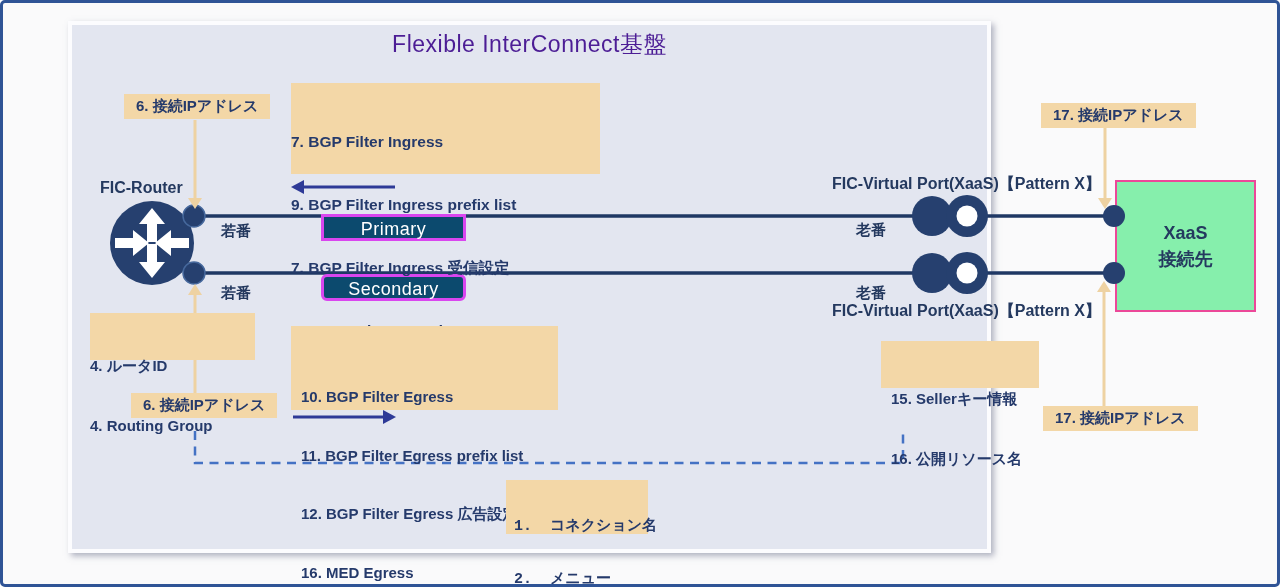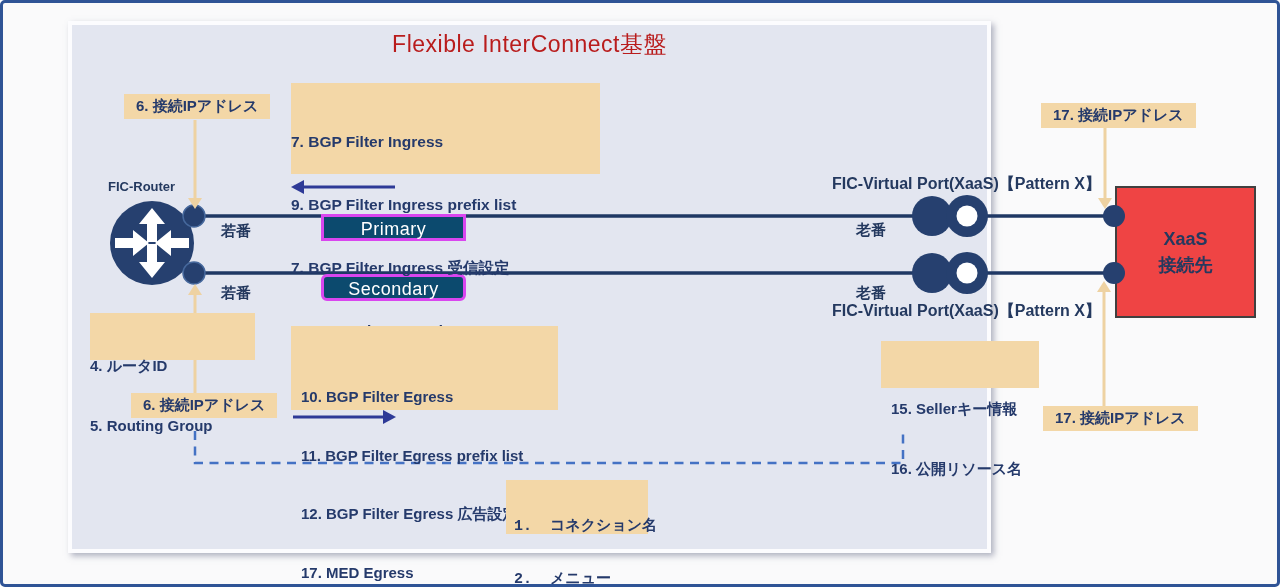--- a/index.html
+++ b/index.html
@@ -9,51 +9,51 @@
     font-family:"Liberation Sans","DejaVu Sans",sans-serif;
   }
   .layer{position:absolute;inset:0;}
   .panel{
     position:absolute;left:65px;top:18px;width:923px;height:532px;box-sizing:border-box;
     background:#e3e6f0;border:4px solid #fcfcfe;
     box-shadow:3px 3px 6px rgba(100,106,134,.5);
   }
   .title{
     position:absolute;left:65px;top:26px;width:923px;text-align:center;
-    font-size:23px;color:#b91c1c;letter-spacing:.5px;
+    font-size:23px;color:#4c1d95;letter-spacing:.5px;
   }
   .xaas-box{
-    position:absolute;left:1112px;top:183px;width:141px;height:132px;box-sizing:border-box;
-    background:#ef4444;border:2px solid #404040;
+    position:absolute;left:1112px;top:177px;width:141px;height:132px;box-sizing:border-box;
+    background:#86efac;border:2px solid #ec4899;
     display:flex;flex-direction:column;align-items:center;justify-content:center;
     font-size:18px;font-weight:bold;color:#24395f;line-height:1.45;
   }
   svg.connectors{position:absolute;left:0;top:0;}
   .tan{
     position:absolute;background:#f3d7a7;color:#253a6b;font-weight:bold;
     font-size:15px;white-space:pre;box-sizing:border-box;
   }
   .tan.pill{padding:3px 12px;}
   .multi .box-line{white-space:pre;}
   .navy-label{position:absolute;color:#24395f;font-weight:bold;white-space:nowrap;}
   .link-badge{
     position:absolute;width:145px;height:27px;background:#0c4a6e;border:3px solid #d946ef;
     box-sizing:border-box;color:#ffffff;font-size:18px;text-align:center;line-height:25px;
     font-weight:normal;letter-spacing:.5px;
   }
   #box-ingress{left:288px;top:80px;width:309px;height:91px;padding:6px 0 0 0;font-size:15.5px;line-height:21px;}
   #box-egress{left:288px;top:323px;width:267px;height:84px;padding:22px 0 0 10px;font-size:15px;line-height:19.5px;}
   #box-router-settings{left:87px;top:310px;width:165px;height:47px;padding:3px 0 0 0;line-height:20px;}
-  #box-seller{left:878px;top:338px;width:158px;height:47px;padding:18px 0 0 10px;line-height:20px;}
+  #box-seller{left:878px;top:338px;width:158px;height:47px;padding:8px 0 0 10px;line-height:20px;}
   #box-connection{left:503px;top:477px;width:142px;height:54px;padding:3px 0 0 8px;line-height:17.5px;font-family:Liberation Mono, monospace;}
   #lbl-ip-left-top{left:121px;top:91px;}
   #lbl-ip-left-bottom{left:128px;top:390px;}
   #lbl-ip-right-top{left:1038px;top:100px;}
   #lbl-ip-right-bottom{left:1040px;top:403px;}
-  #lbl-router{left:105px;top:176px;font-size:13px;}
+  #lbl-router{left:97px;top:176px;font-size:16px;}
   #lbl-vp-upper{left:788px;top:171px;width:310px;text-align:right;font-size:16px;}
   #lbl-vp-lower{left:788px;top:298px;width:310px;text-align:right;font-size:16px;}
   #port-young-upper{left:218px;top:219px;font-size:15px;}
   #port-young-lower{left:218px;top:281px;font-size:15px;}
   #port-old-upper{left:853px;top:218px;font-size:15px;}
   #port-old-lower{left:853px;top:281px;font-size:15px;}
   #link-primary{left:318px;top:211px;}
   #link-secondary{left:318px;top:271px;border-radius:6px;}
 </style>
 </head>
@@ -139,30 +139,30 @@
 
     <div class="tan multi" id="box-ingress">
       <div class="box-line">7. BGP Filter Ingress</div>
       <div class="box-line">9. BGP Filter Ingress prefix list</div>
       <div class="box-line">7. BGP Filter Ingress 受信設定</div>
       <div class="box-line">13. AS-Path Prepend Ingress</div>
     </div>
 
     <div class="tan multi" id="box-router-settings">
       <div class="box-line">4. ルータID</div>
-      <div class="box-line">5. Routing Group</div>
+      <div class="box-line">4. Routing Group</div>
     </div>
 
     <div class="tan pill" id="lbl-ip-left-bottom">6. 接続IPアドレス</div>
 
     <div class="tan multi" id="box-egress">
       <div class="box-line">10. BGP Filter Egress</div>
       <div class="box-line">11. BGP Filter Egress prefix list</div>
       <div class="box-line">12. BGP Filter Egress 広告設定</div>
-      <div class="box-line">17. MED Egress</div>
+      <div class="box-line">16. MED Egress</div>
     </div>
 
     <div class="tan multi" id="box-connection">
       <div class="box-line">1.  コネクション名</div>
       <div class="box-line">2.  メニュー</div>
       
     </div>
 
     <div class="tan multi" id="box-seller">
       <div class="box-line">15. Sellerキー情報</div>

